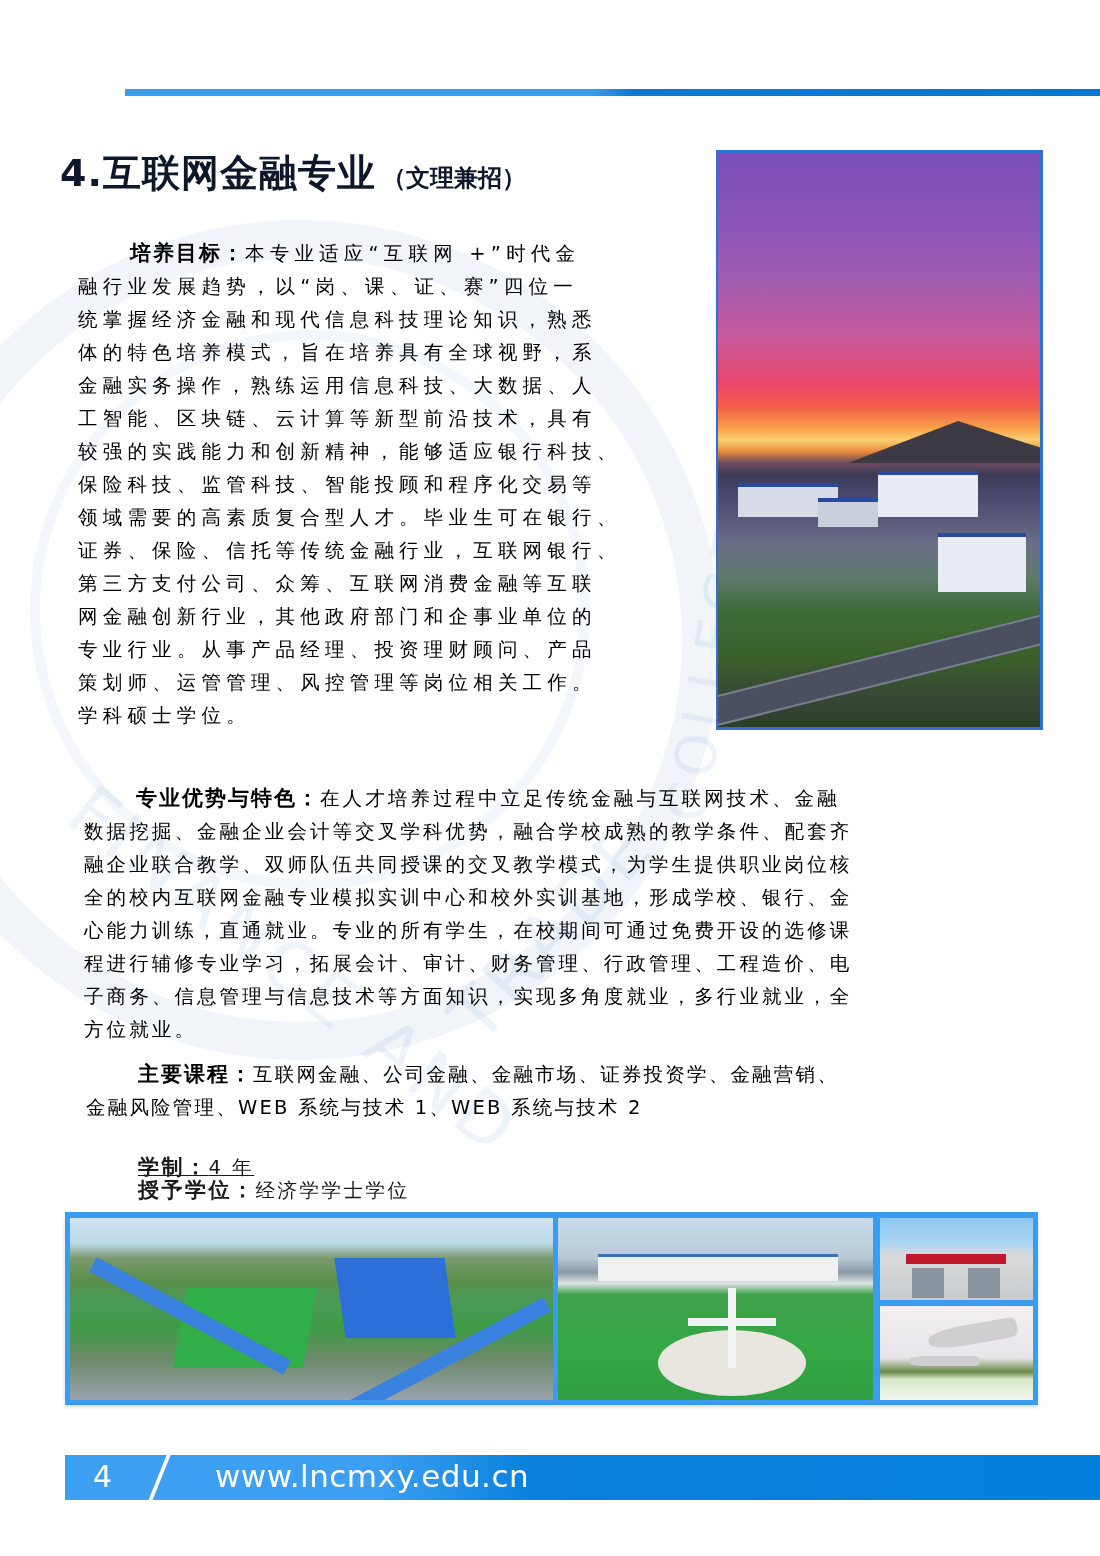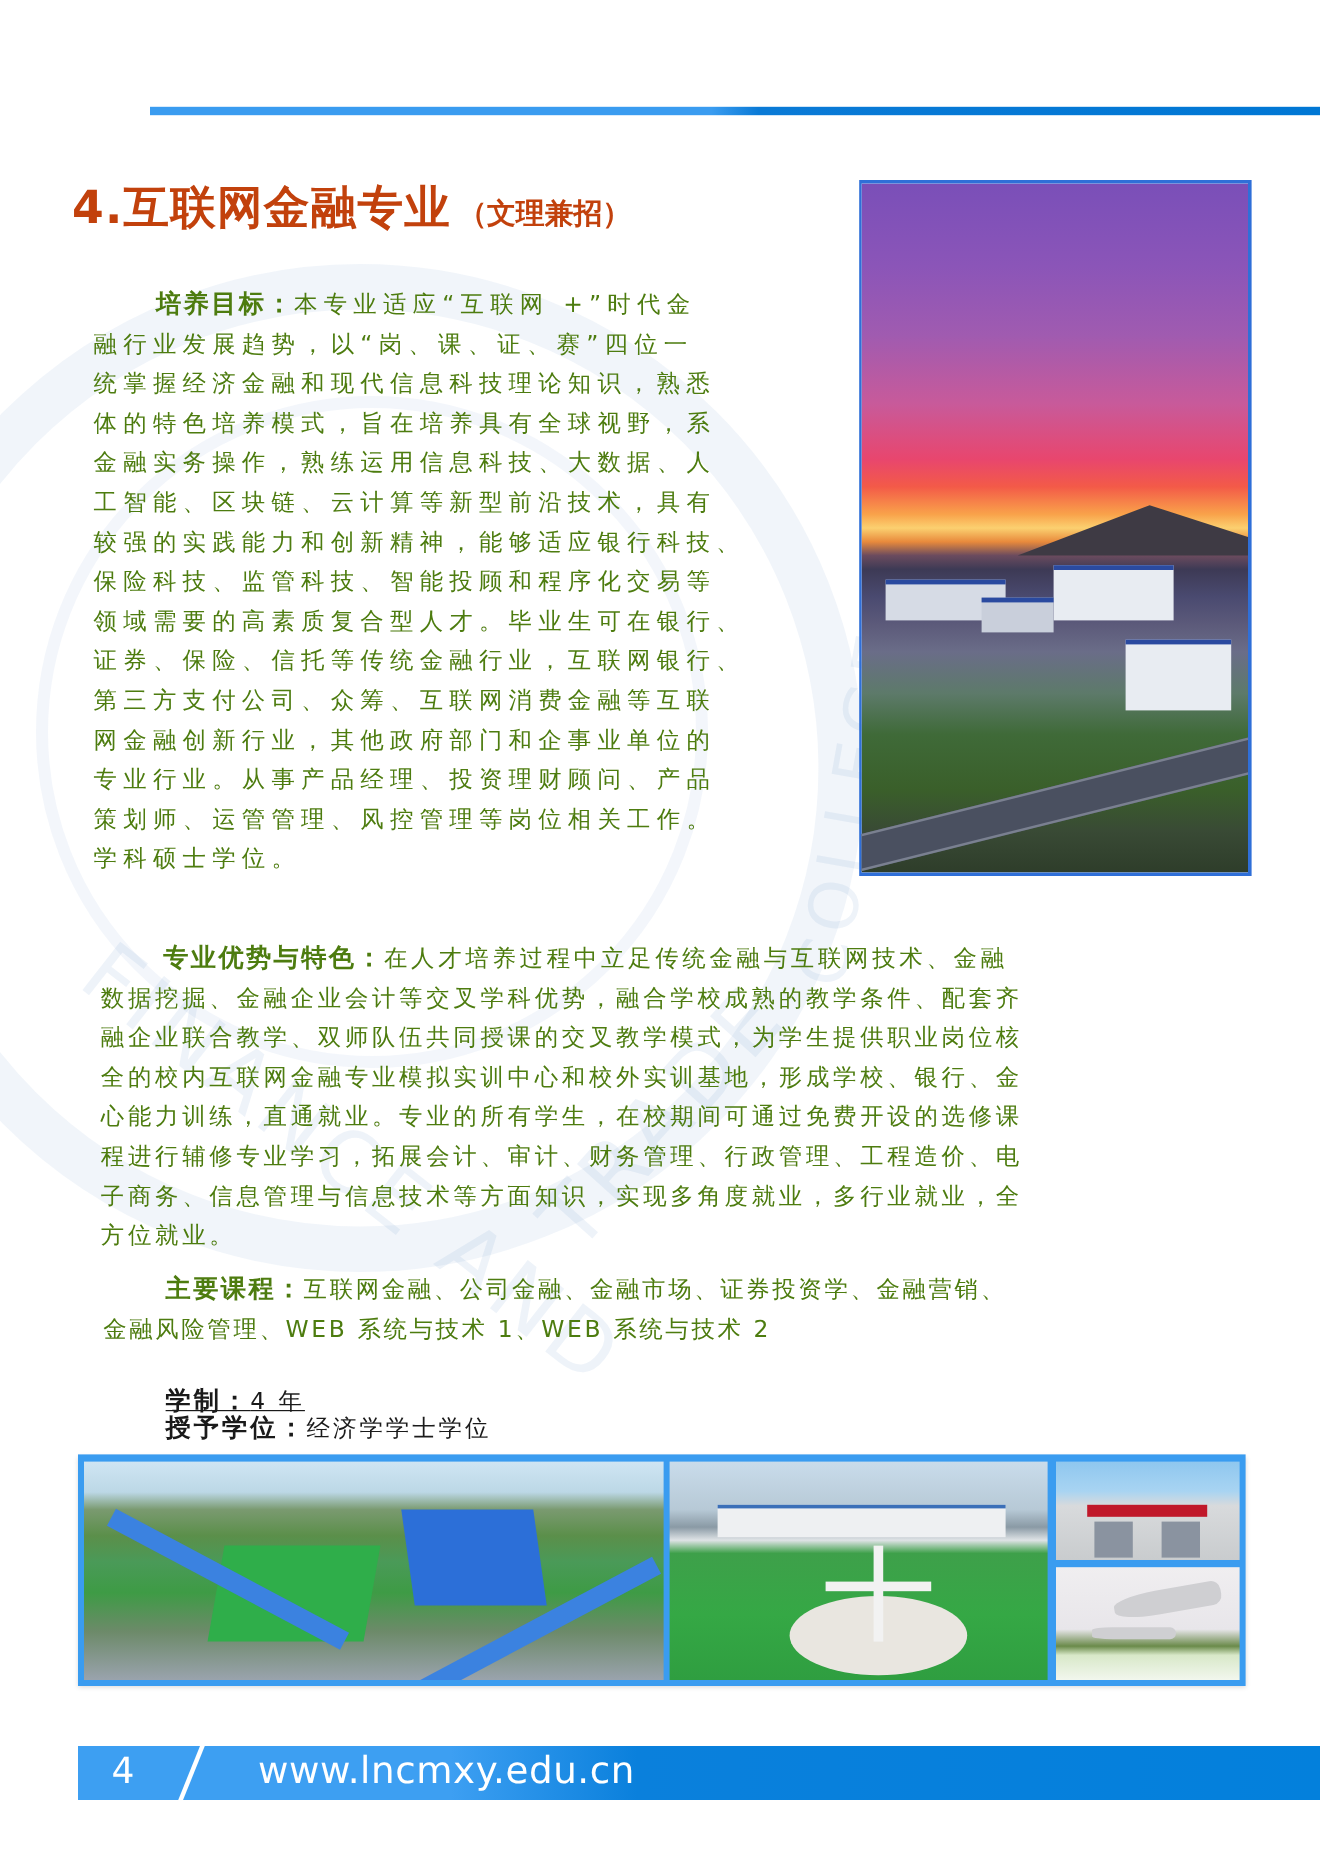--- a/index.html
+++ b/index.html
@@ -28,21 +28,21 @@
       box-sizing: border-box;
       pointer-events: none;
     }
     .seal-text {
       position: absolute; font-family: "DejaVu Sans", sans-serif; font-size: 70px;
       color: rgba(120,160,210,0.13); letter-spacing: 6px; pointer-events: none;
       white-space: nowrap;
     }
     .title {
       position: absolute; left: 60px; top: 148px; white-space: nowrap;
-      color: #c2410c;
+      color: #0f172a;
     }
     .title-main { font-size: 38px; font-weight: bold; letter-spacing: 1px; }
     .title-sub { font-size: 24px; font-weight: bold; margin-left: 6px; }
 
     .hero-photo {
       position: absolute; left: 716px; top: 150px; width: 322px; height: 574px;
       border: 3px solid #2f6fd8; border-left-width: 2px;
       overflow: hidden;
       background:
         linear-gradient(180deg,
@@ -60,21 +60,21 @@
       position: absolute; background: #e8ecf2; border-top: 4px solid #2a4aa0;
     }
     .hero-road {
       position: absolute; left: -20px; top: 500px; width: 380px; height: 26px;
       background: #4a5060; transform: rotate(-14deg);
       border-top: 2px solid #7a8090; border-bottom: 2px solid #7a8090;
     }
 
     .body-text {
       position: absolute; font-size: 19.5px; line-height: 33px;
-      letter-spacing: 5.2px; color: #4d7c0f;
+      letter-spacing: 5.2px; color: #000000;
     }
     .body-text .label { font-family: "DejaVu Serif", serif; font-weight: bold; font-size: 21px; letter-spacing: 2px; }
     .line { display: block; white-space: nowrap; }
     .indent { padding-left: 52px; }
 
     .goal { left: 78px; top: 236px; width: 630px; }
     .adv { left: 84px; top: 781px; width: 950px; letter-spacing: 3.1px; }
     .courses { left: 86px; top: 1057px; width: 960px; letter-spacing: 2.2px; }
     .meta { position: absolute; left: 138px; font-size: 19.5px; letter-spacing: 2.5px; white-space: nowrap; }
     .meta .label { font-family: "DejaVu Serif", serif; font-weight: bold; font-size: 21px; }

